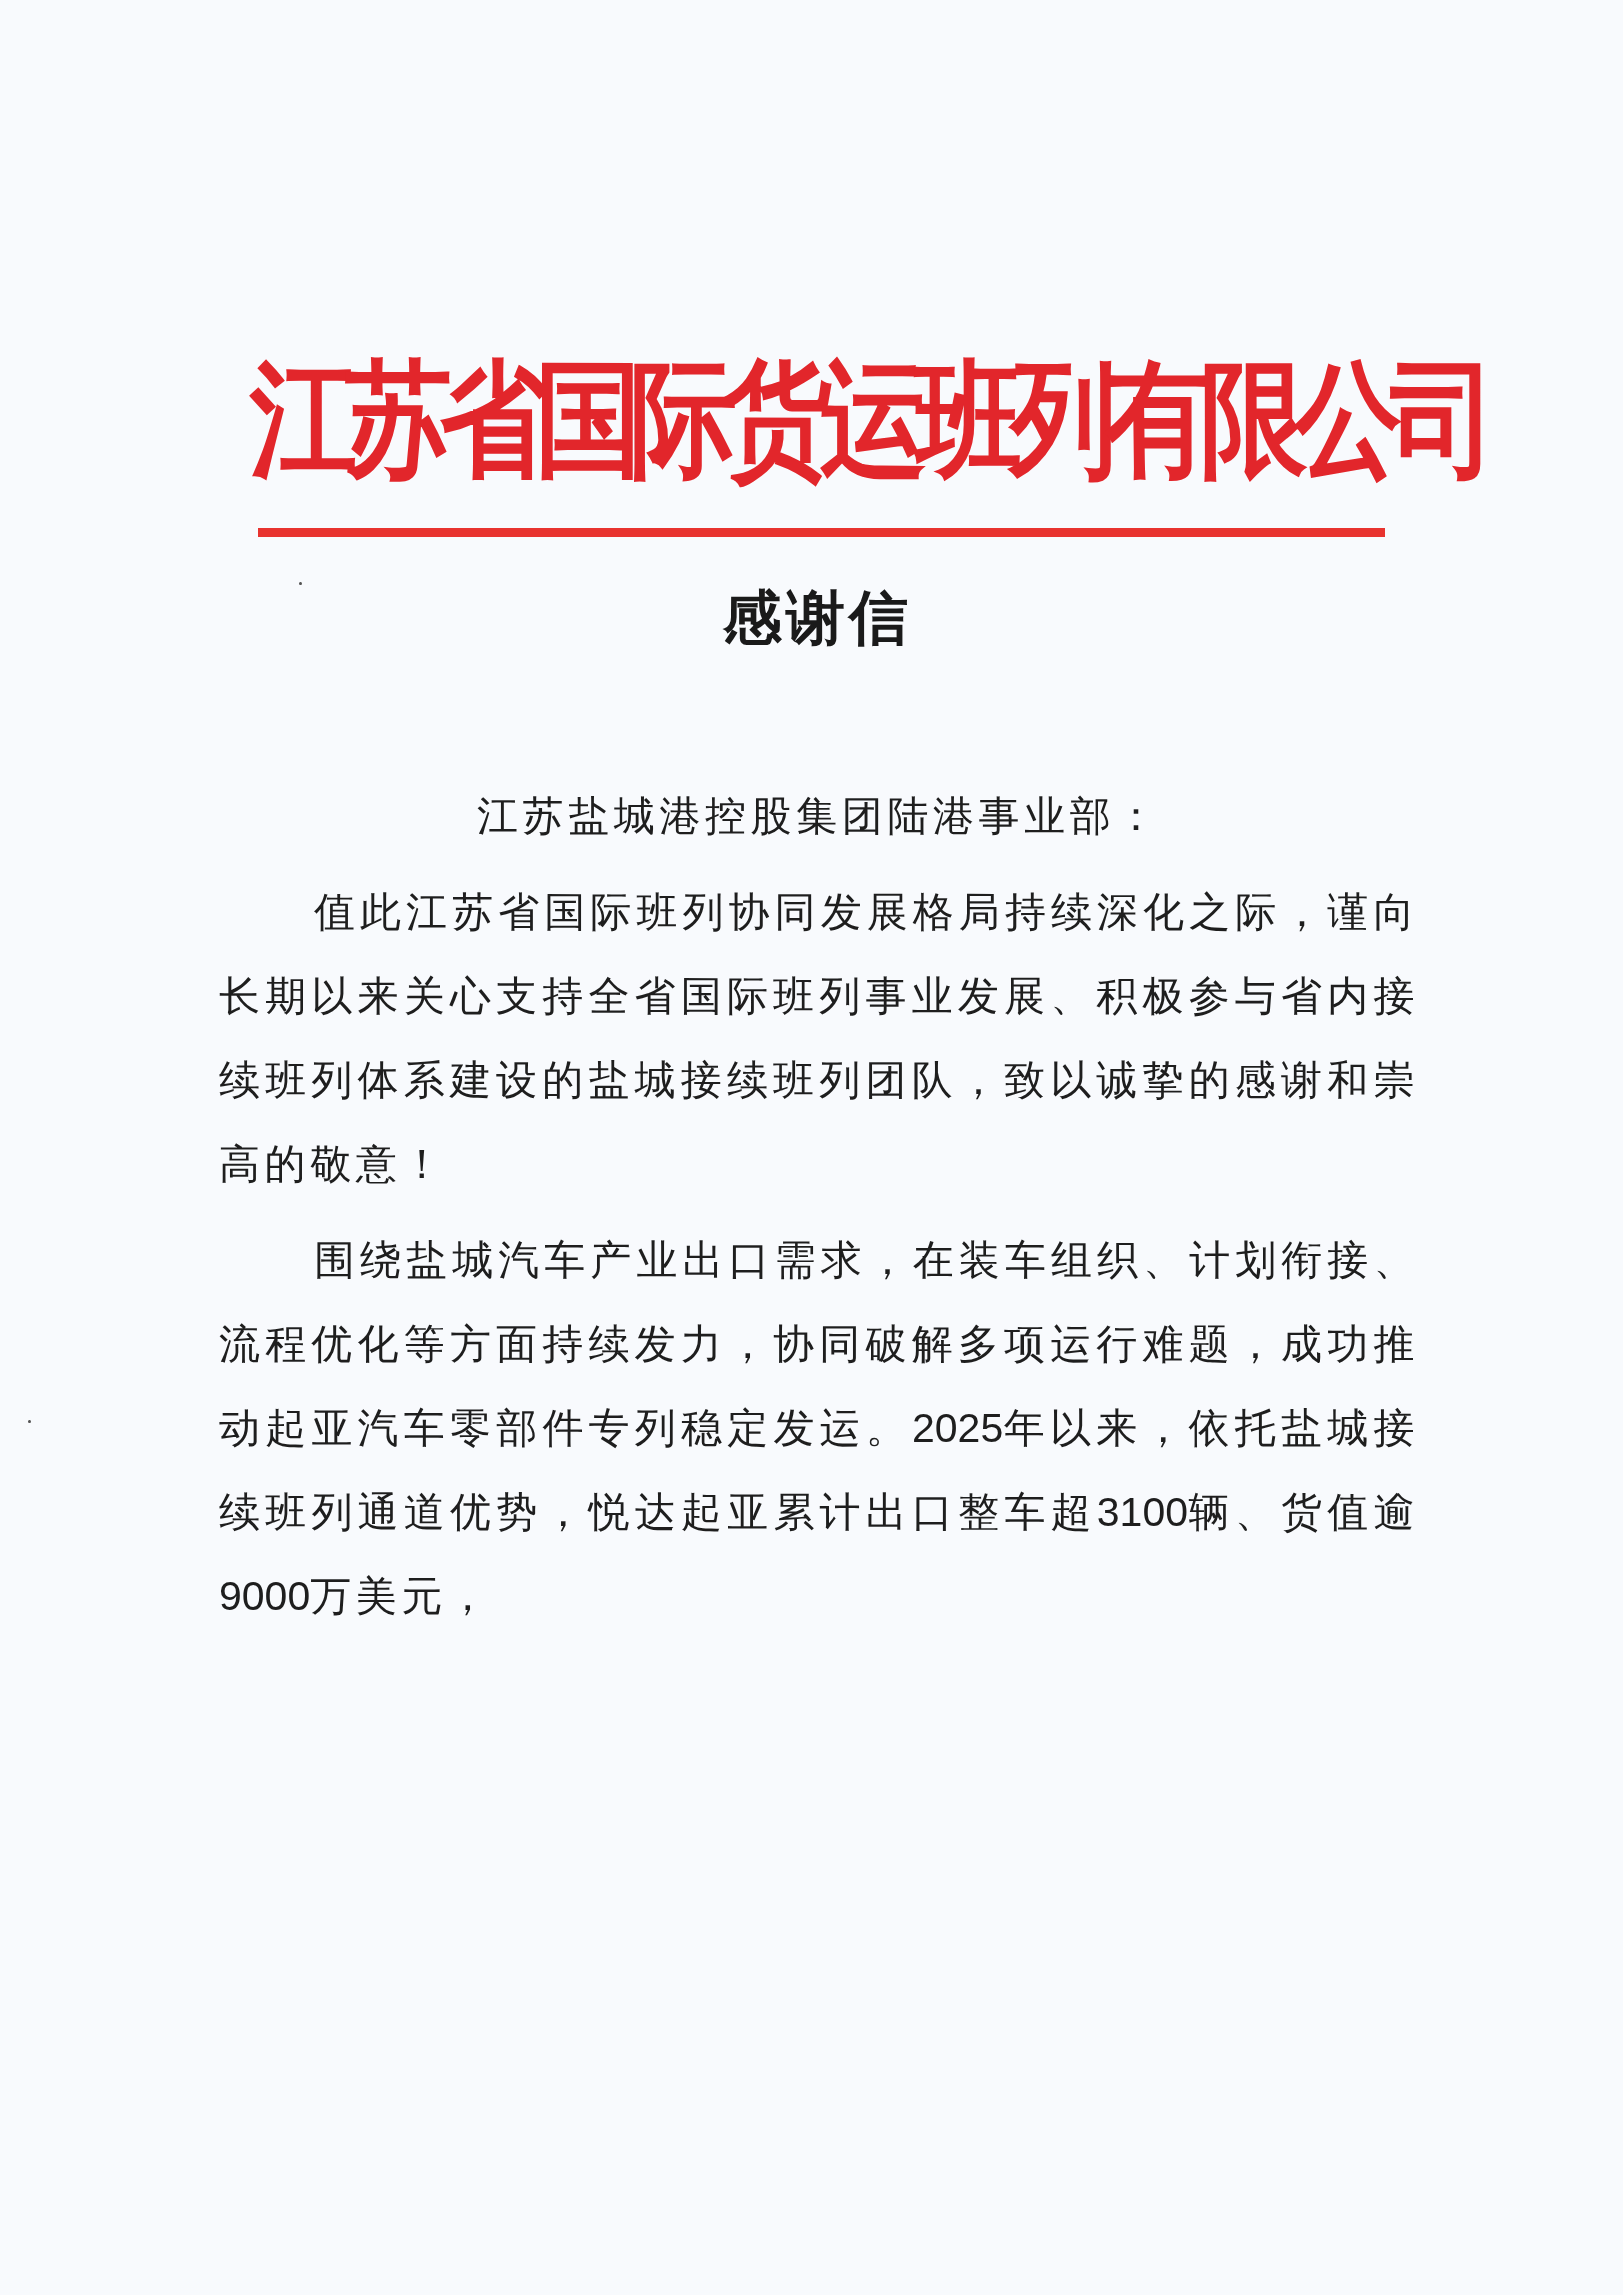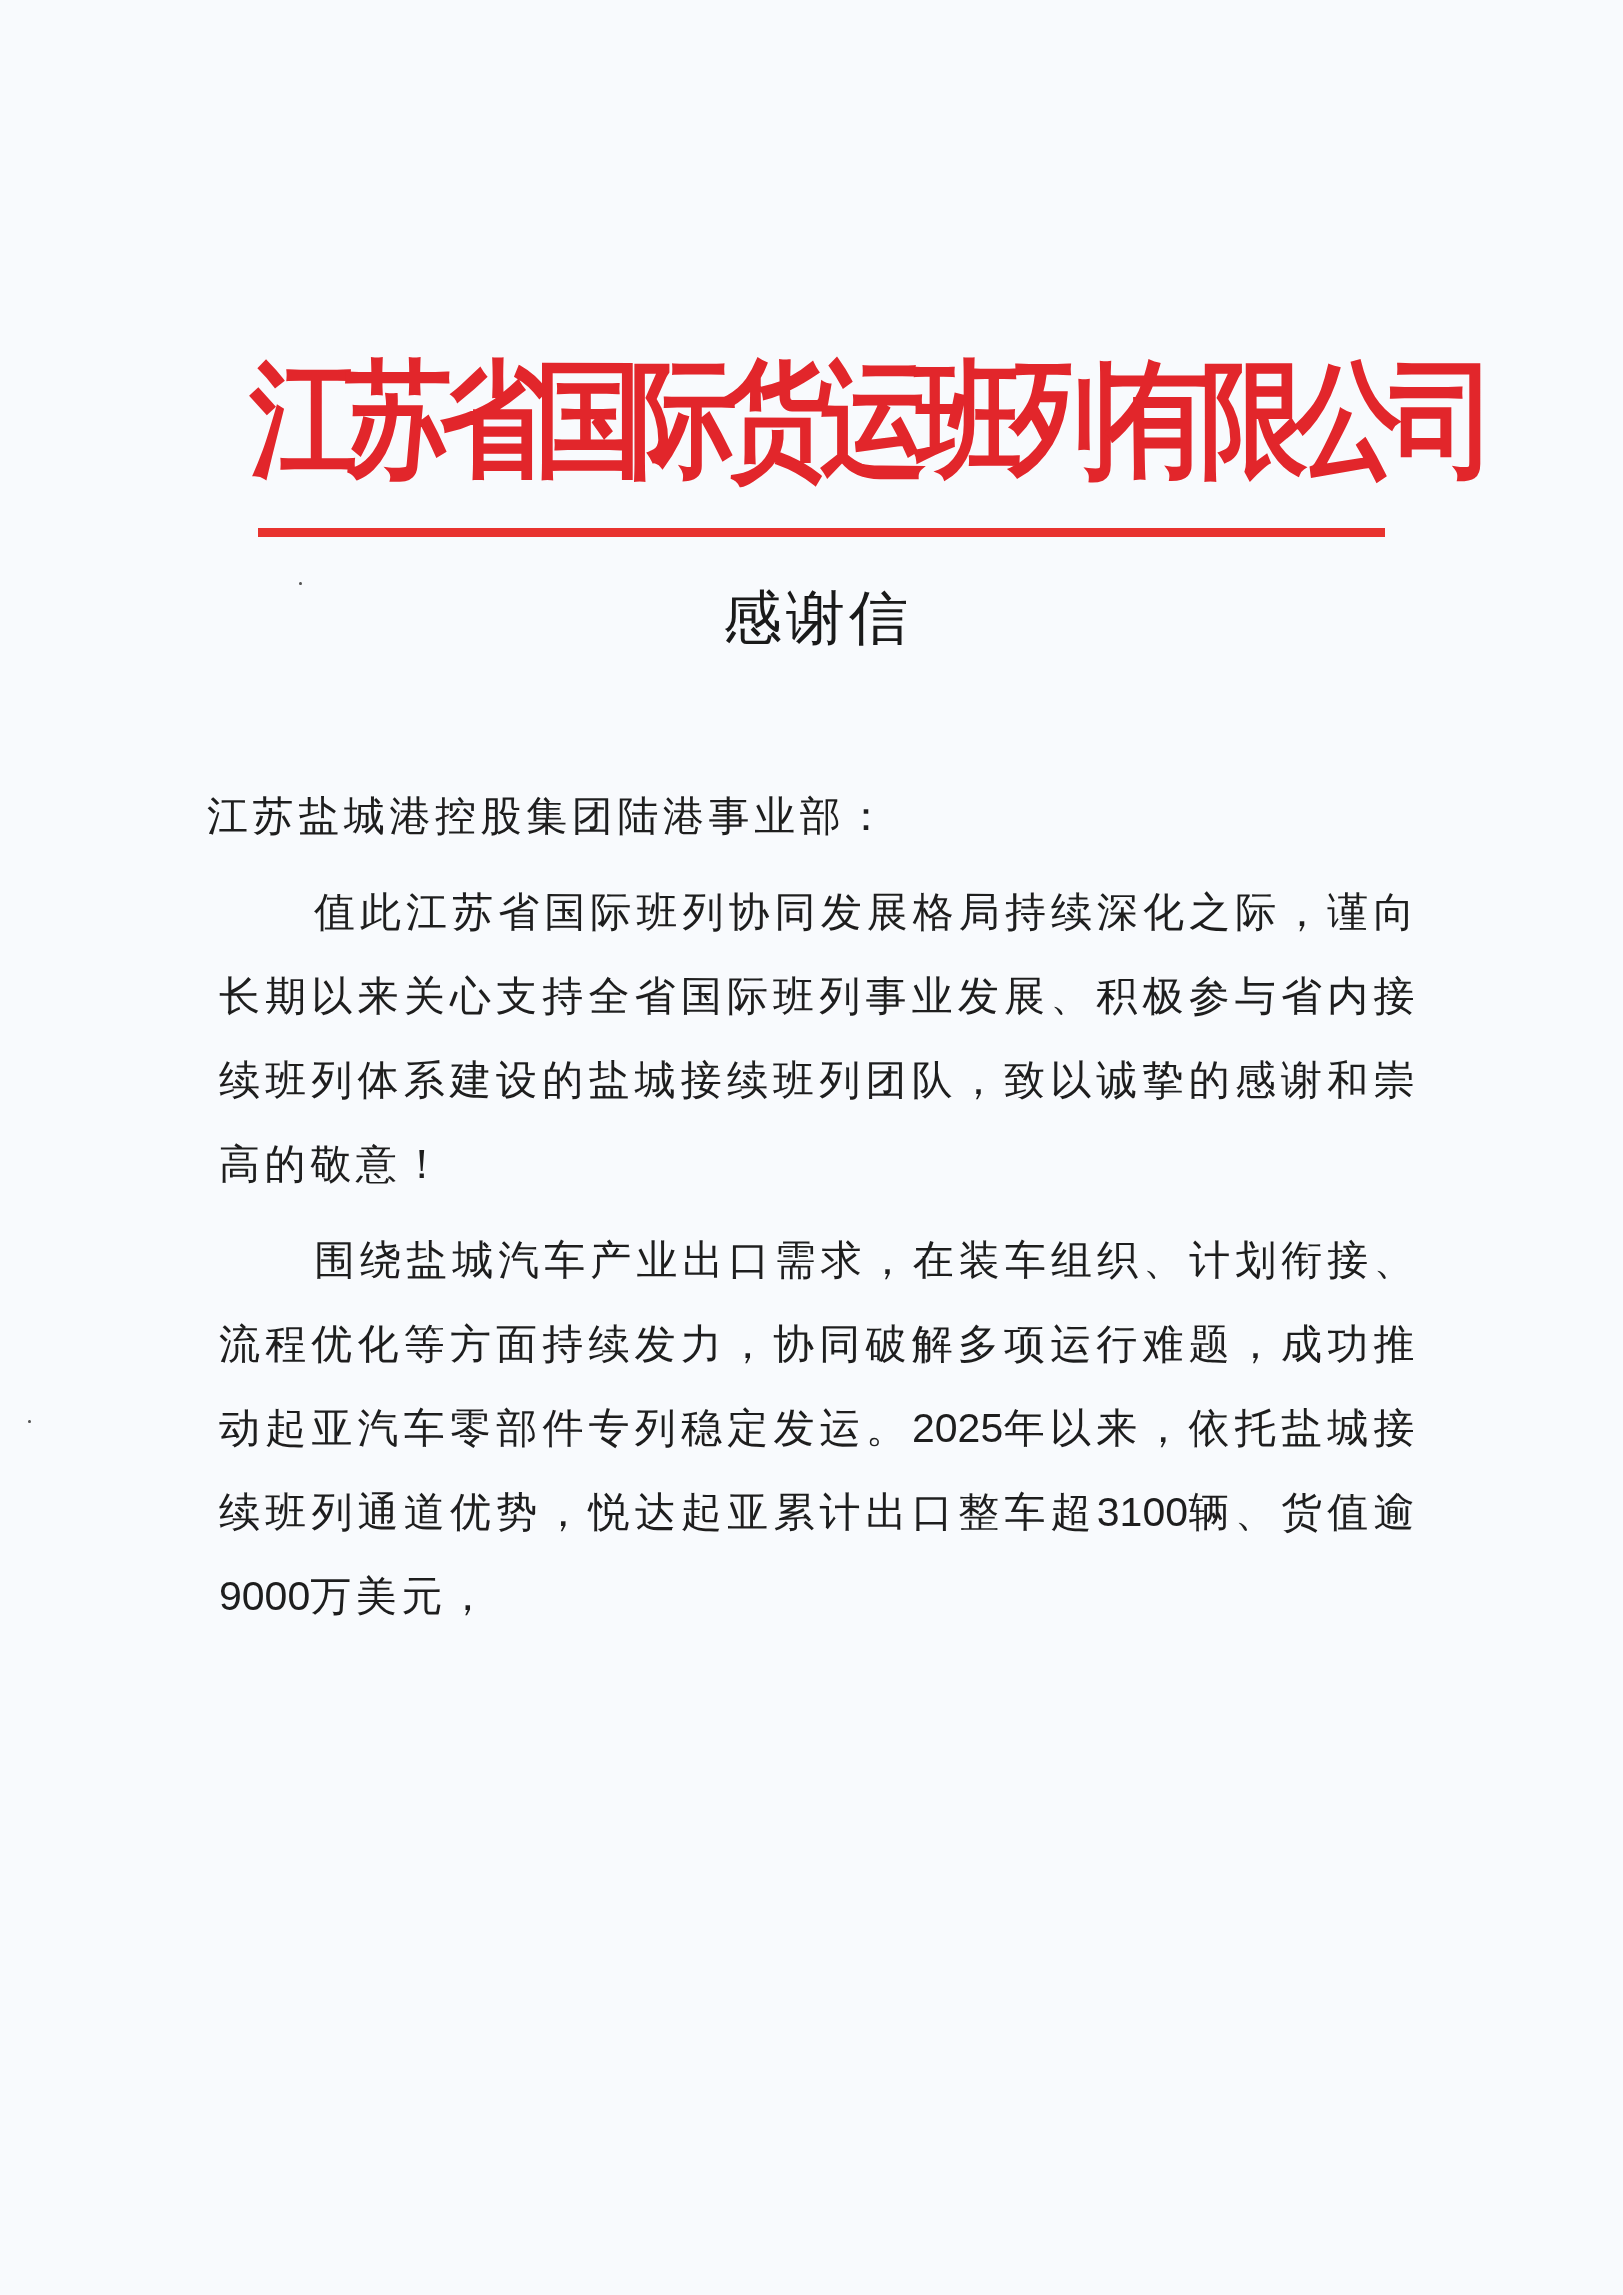--- a/index.html
+++ b/index.html
@@ -52,39 +52,40 @@
       height: 8.7px;
       background: #e8332f;
     }
     .doc-heading {
       position: absolute;
       left: 664px;
       top: 583px;
       width: 307px;
       text-align: center;
       font-family: "DejaVu Serif", "Liberation Serif", serif;
-      font-weight: normal;
+      font-weight: bold;
       font-size: 59px;
       letter-spacing: 4.1px;
       color: #1a1a1a;
       line-height: 1.2;
     }
     .body {
       position: absolute;
       left: 207px;
       top: 774px;
       width: 1224px;
       font-family: "DejaVu Sans", "Liberation Sans", sans-serif;
       font-size: 41px;
       line-height: 84px;
       color: #1e1e1e;
       letter-spacing: 4.6px;
     }
     .salutation {
       margin: 0 0 3.1px 0;
+      text-align: center;
     }
     .para {
       margin: 12px;
       text-indent: 95px;
       text-align: justify;
     }
     .num {
       font-family: Liberation Sans, sans-serif;
       letter-spacing: 0;
     }

